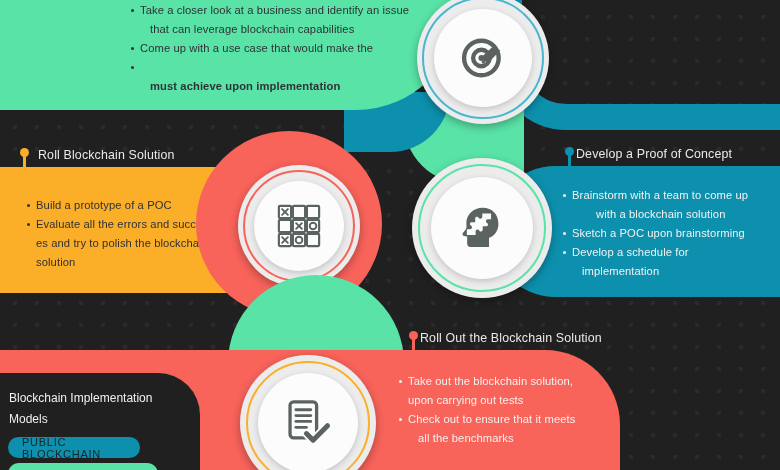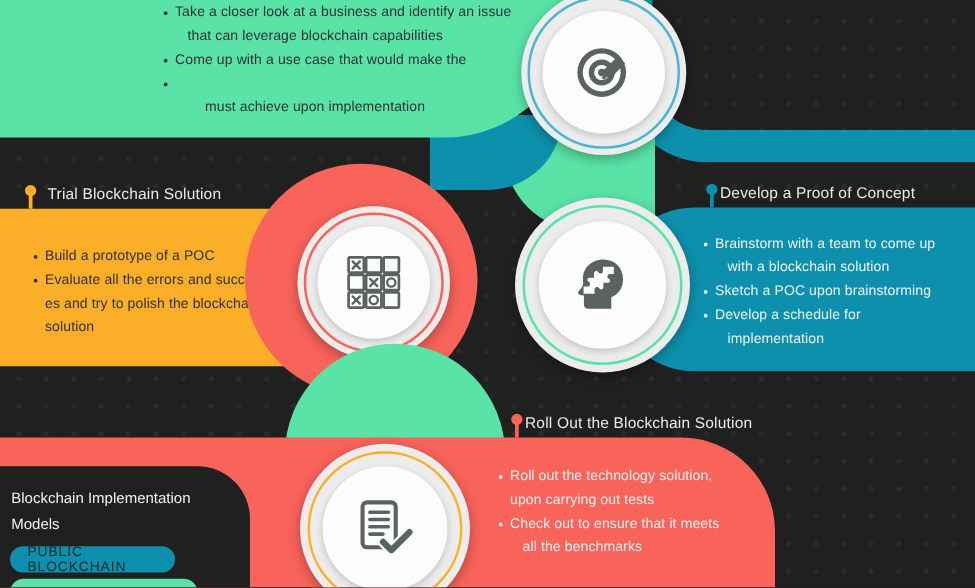--- a/index.html
+++ b/index.html
@@ -110,21 +110,21 @@
   <div class="panel" style="left:344px; top:92px; width:106px; height:60px; background:#0d90ad; border-radius:0 0 64px 0;"></div>
 
   <div class="panel" style="left:-60px; top:355px; width:330px; height:150px; border:21px solid #fbae27; border-radius:0 62px 0 0; border-bottom:none; border-left:none;"></div>
 
   <div class="panel" style="left:-110px; top:-96px; width:570px; height:206px; background:#59e3a7; border-radius:0 0 104px 104px;"></div>
 
   <div class="ptext dark-text" style="left:131px; top:1px; width:300px;">
     <ul class="bullets">
       <li><span>Take a closer look at a business and identify an issue</span><br><span style="margin-left:10px; display:inline-block;">that can leverage blockchain capabilities</span></li>
       <li><span>Come up with a use case that would make the</span><br></li>
-      <li><br><span style="margin-left:24px; display:inline-block;">must achieve upon implementation</span></li>
+      <li><br><span style="margin-left:10px; display:inline-block;font-weight:bold;">must achieve upon implementation</span></li>
     </ul>
   </div>
 
   <div class="medallion" style="left:417px; top:-8px; width:132px; height:132px;">
     <div class="ring-outer"></div>
     <div class="ring-color" style="inset:5px; border-width:2.6px; border-color:#4ab6cf;"></div>
     <div class="ring-inner" style="inset:17px;">
       <svg width="52" height="52" viewBox="0 0 64 64">
         <g class="glyph">
           <path d="M30 8a24 24 0 1 0 24 24 24 24 0 0 0-24-24zm0 5.4A18.6 18.6 0 1 1 11.4 32 18.6 18.6 0 0 1 30 13.4z"></path>
@@ -133,21 +133,21 @@
           <path d="M29.2 32.8 47 15l.2 4.6 5-4.9-.5 7.2 7.1-.6-4.8 5.1 4.6.2-17.8 17.8z" opacity="0"></path>
           <path d="M29.6 33.4 50.4 13.3l.4 4.4 4.6-4.4-.4 6.6 6.5-.4-4.4 4.6 4.4.4-20.3 20.3z" opacity="0"></path>
           <path d="M30.4 30.9 46.5 15.6l1.3 5.6 5.6 1.3-15.3 16z"></path>
           <rect x="28.4" y="30.2" width="18" height="3.2" transform="rotate(-45 37.4 31.8)"></rect>
         </g>
       </svg>
     </div>
   </div>
 
   <div class="pin" style="left:20px; top:148px; background:#fbae27;"></div>
-  <div class="heading" style="left:38px; top:148px;">Trial Blockchain Solution</div>
+  <div class="heading" style="left:38px; top:148px;">Roll Blockchain Solution</div>
 
   <div class="panel" style="left:-150px; top:167px; width:460px; height:126px; background:#fbae27; border-radius:0 63px 63px 0;"></div>
 
   <div class="ptext dark-text" style="left:27px; top:196px; width:230px;">
     <ul class="bullets">
       <li><span>Build a prototype of a POC</span></li>
       <li><span>Evaluate all the errors and success-</span><br><span>es and try to polish the blockchain</span><br><span>solution</span></li>
     </ul>
   </div>
 
@@ -183,21 +183,21 @@
     </div>
   </div>
 
   <div class="pin" style="left:565px; top:147px; background:#0d90ad;"></div>
   <div class="heading" style="left:576px; top:147px;">Develop a Proof of Concept</div>
 
   <div class="panel" style="left:490px; top:166px; width:420px; height:131px; background:#0d90ad; border-radius:66px 0 0 66px;"></div>
 
   <div class="ptext" style="left:563px; top:186px; width:230px; color:#f2f2f2;">
     <ul class="bullets">
-      <li><span>Brainstorm with a team to come up</span><br><span style="margin-left:10px; display:inline-block;">with a blockchain solution</span></li>
+      <li><span>Brainstorm with a team to come up</span><br><span style="margin-left:24px; display:inline-block;">with a blockchain solution</span></li>
       <li><span>Sketch a POC upon brainstorming</span></li>
       <li><span>Develop a schedule for</span><br><span style="margin-left:10px; display:inline-block;text-align:right;">implementation</span></li>
     </ul>
   </div>
 
   <div class="medallion" style="left:412px; top:158px; width:140px; height:140px;">
     <div class="ring-outer"></div>
     <div class="ring-color" style="inset:6px; border-width:2.8px; border-color:#59e3a7;"></div>
     <div class="ring-inner" style="inset:19px;">
       <svg width="50" height="50" viewBox="0 0 64 64">
@@ -211,21 +211,21 @@
 
   <div class="panel" style="left:228px; top:275px; width:176px; height:176px; background:#59e3a7; border-radius:50%;"></div>
 
   <div class="pin" style="left:409px; top:331px; background:#f8635a;"></div>
   <div class="heading" style="left:420px; top:331px;">Roll Out the Blockchain Solution</div>
 
   <div class="panel" style="left:-40px; top:350px; width:660px; height:150px; background:#f8635a; border-radius:0 75px 0 0;"></div>
 
   <div class="ptext" style="left:399px; top:372px; width:240px; color:#f2f2f2;">
     <ul class="bullets">
-      <li><span>Roll out the technology solution,</span><br><span style="display:inline-block;">upon carrying out tests</span></li>
+      <li><span>Take out the blockchain solution,</span><br><span style="display:inline-block;">upon carrying out tests</span></li>
       <li><span>Check out to ensure that it meets</span><br><span style="margin-left:10px; display:inline-block;">all the benchmarks</span></li>
     </ul>
   </div>
 
   <div class="panel" style="left:-120px; top:373px; width:320px; height:120px; background:#202020; border-radius:0 42px 0 0;"></div>
 
   <div class="panel" style="left:9px; top:388px; width:200px; color:#f0f0f0; font-size:12px; line-height:21px;">
     <div>Blockchain Implementation</div>
     <div>Models</div>
   </div>

